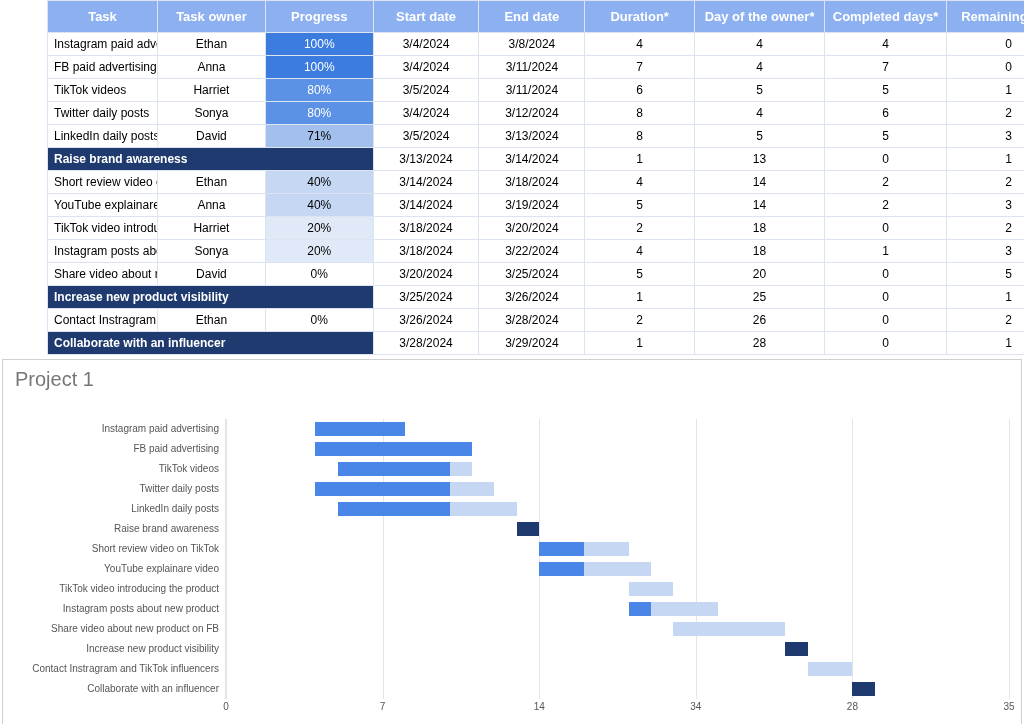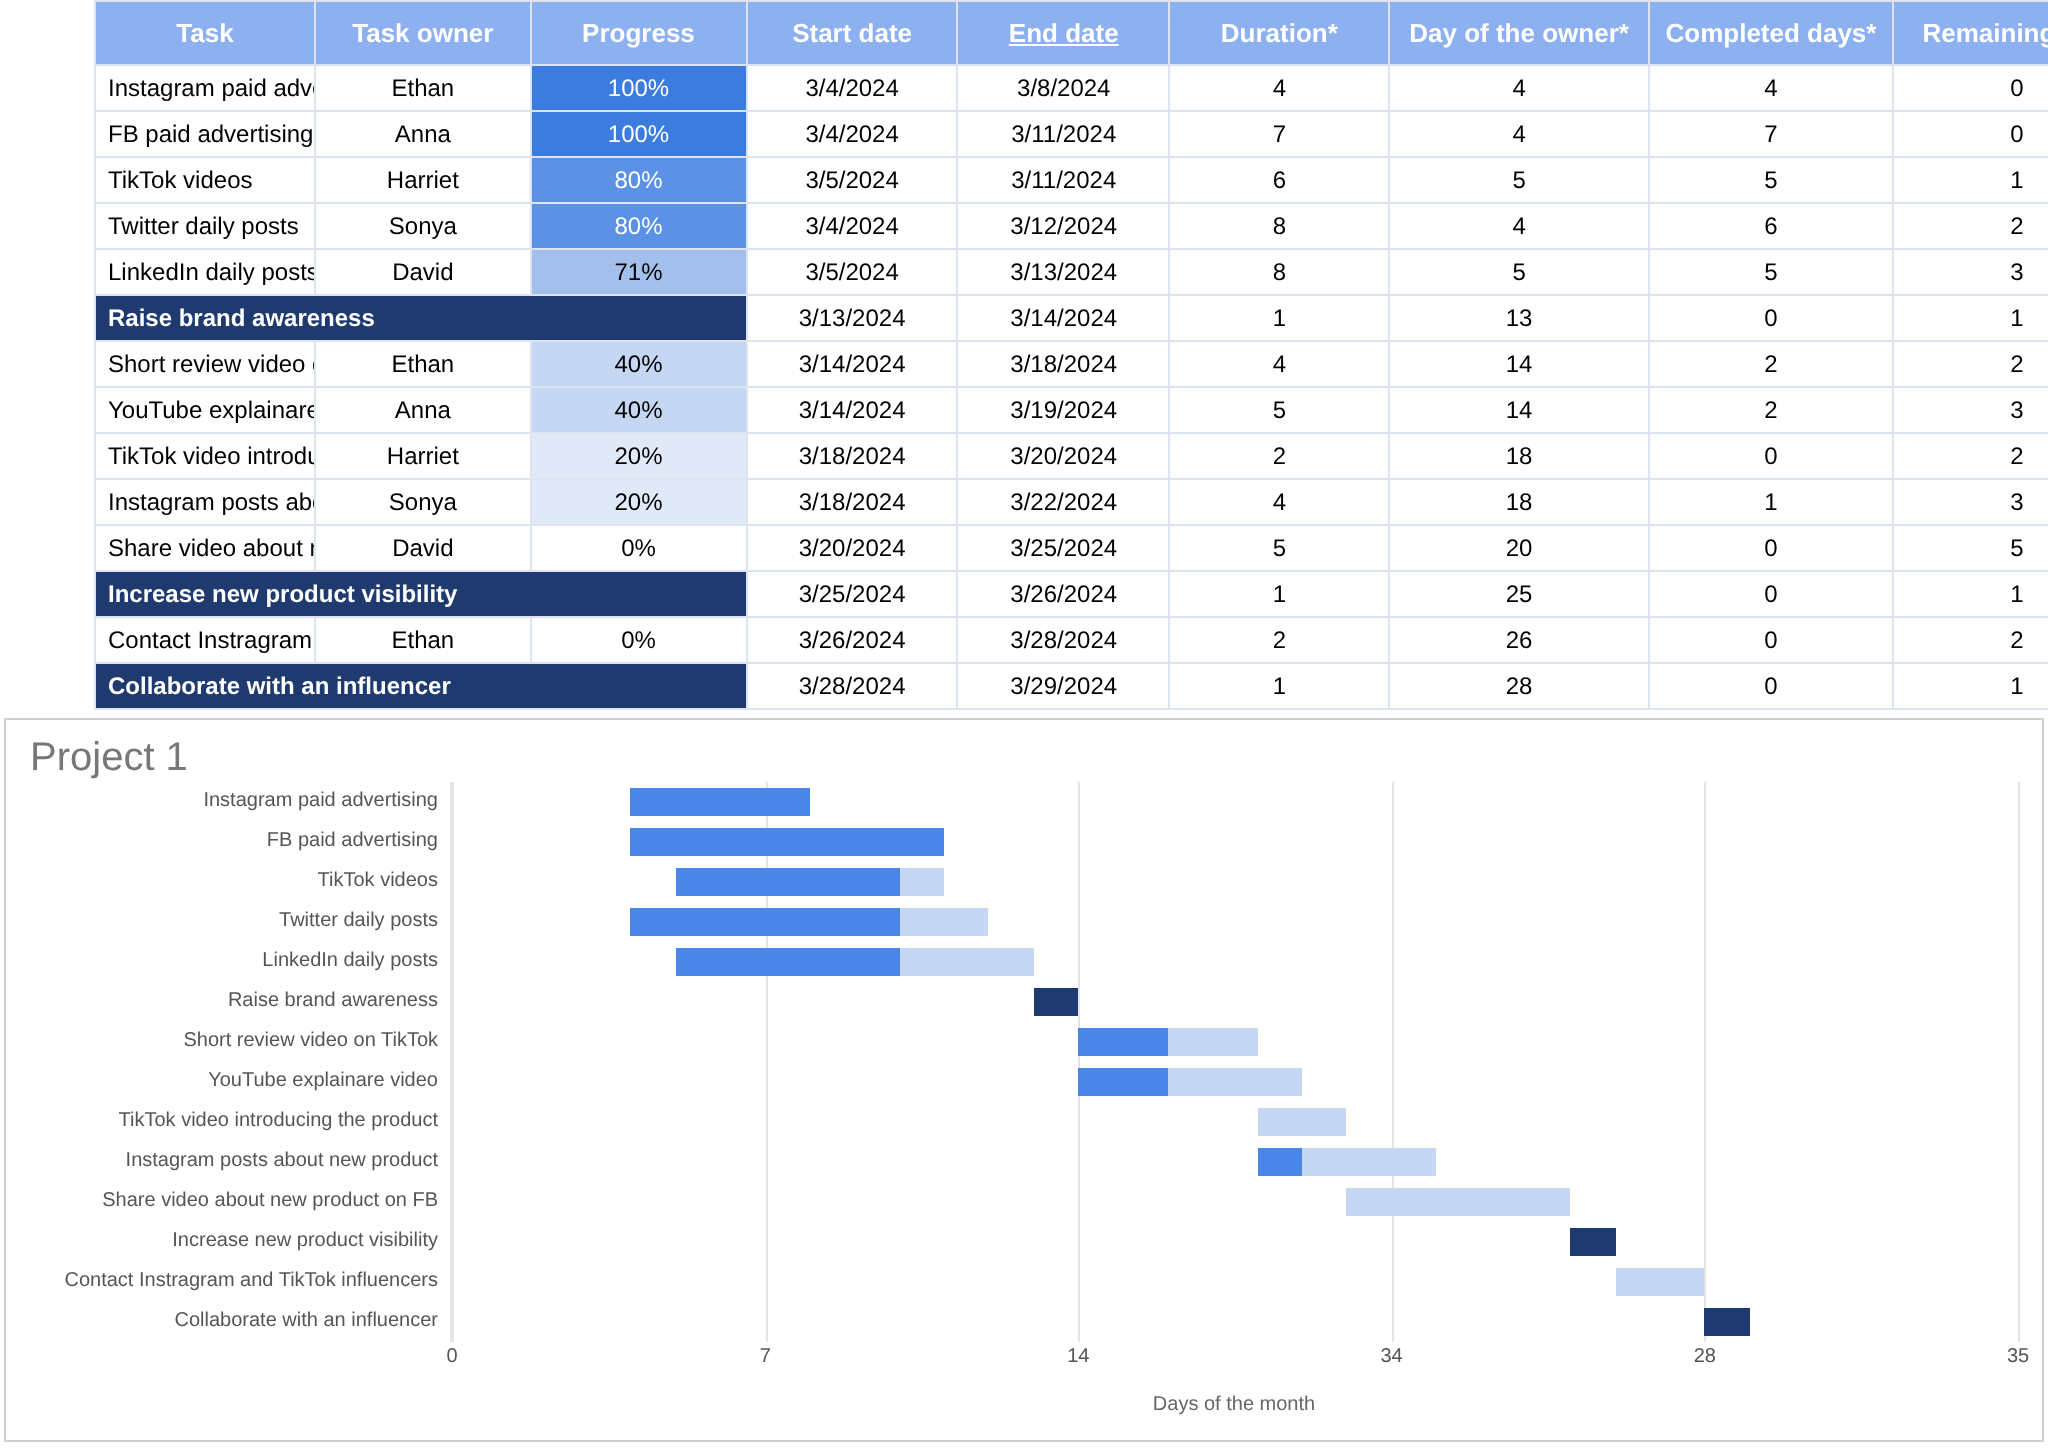--- a/index.html
+++ b/index.html
@@ -59,37 +59,37 @@
       background: #fff;
       color: #000;
       font-weight: normal;
       text-align: center;
     }
     
     th.col-task { width: 110px; }
     th.col-owner { width: 108px; }
     th.col-progress { width: 108px; }
     th.col-start { width: 106px; }
-    th.col-end { width: 106px; text-decoration: underline; }
+    th.col-end { width: 106px; }
     th.col-duration { width: 110px; }
     th.col-dom { width: 130px; }
     th.col-comp { width: 122px; }
     th.col-rem { width: 124px; text-align: right; }
     
     
     .chart-wrap {
       border: 1px solid #d0d0d0;
       margin: 4px 2px 2px 2px;
       padding: 8px 12px 12px 12px;
       background: #fff;
     }
     .chart-title {
       font-size: 20px;
       color: #777;
-      margin-bottom: 0;
+      margin-bottom: 28px;
       font-weight: normal;
     }
     .chart-area {
       display: flex;
     }
     .chart-labels {
       display: flex;
       flex-direction: column;
       justify-content: flex-start;
       text-align: right;

